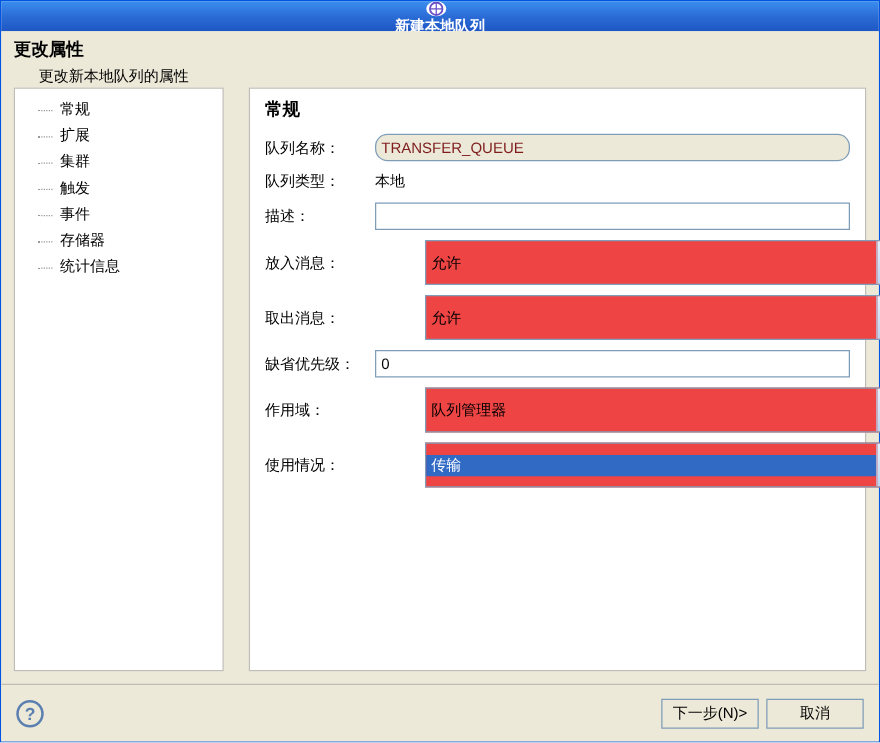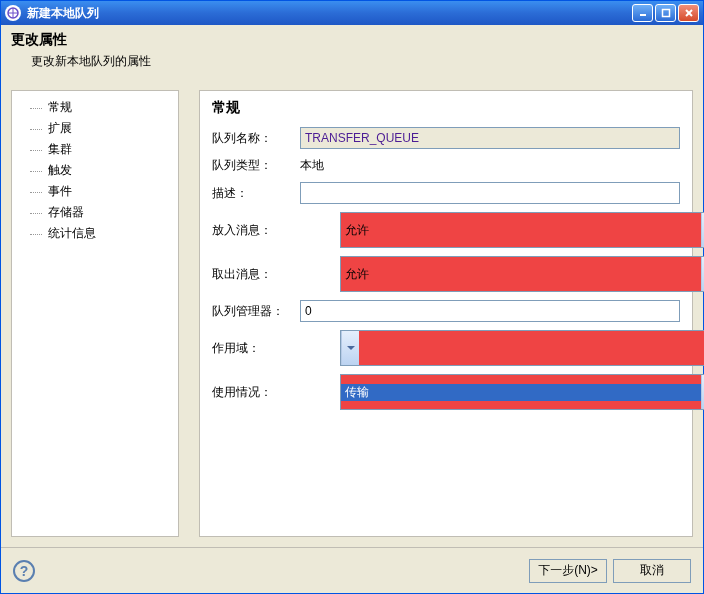--- a/index.html
+++ b/index.html
@@ -3,37 +3,37 @@
 <meta charset="utf-8">
 <style>
   * { box-sizing: border-box; font-family: "Microsoft YaHei", "SimSun", Tahoma, sans-serif; }
   body { margin: 0; background: #fff; }
   .window {
     width: 704px; height: 594px; border: 1px solid #0054E3; position: relative;
     display: flex; flex-direction: column; background: #ECE9D8;
   }
   .titlebar {
     height: 24px; background: linear-gradient(to bottom,#3a8ef0 0%,#2b6cd6 50%,#1e57c5 100%);
-    display: flex; align-items: center; color: #fff; font-size: 12px; padding: 0 4px;
+    display: flex; align-items: center; color: #fff; font-size: 12px; padding: 0 4px; flex-direction: column;
   }
   .title-icon {
     width: 16px; height: 16px; margin-right: 6px; border-radius: 50%; background:#fff;
     display:flex; align-items:center; justify-content:center;
   }
   .title-icon svg { width:12px; height:12px; }
   .title-text { flex: 1; font-weight: bold; }
   .window-controls { display: flex; gap: 2px; }
   .win-btn {
     width: 21px; height: 18px; border: 1px solid #fff; border-radius: 3px;
     background: linear-gradient(to bottom,#6fb0f7,#2b6cd6);
     display:flex; align-items:center; justify-content:center; color:#fff; font-size:11px; font-weight:bold;
   }
   .win-btn.close { background: linear-gradient(to bottom,#f08f7a,#d64b2b); }
   .body-area { flex: 1; background:#ECE9D8; display:flex; flex-direction:column; }
-  .header-block { padding: 6px 10px 20px 10px; }
+  .header-block { padding: 6px 10px 0 10px; }
   .header-title { font-size: 14px; font-weight: bold; margin-bottom: 4px; }
   .header-sub { font-size: 12px; margin-left: 20px; }
   .main-row { flex:1; padding: 0 10px 10px 10px; display:flex; gap:20px; }
   .sidebar {
     width: 168px; border:1px solid #c0bdb4; background:#fff; padding:6px 0; font-size:12px;
   }
   .tree-item { padding: 2px 0 2px 36px; position:relative; cursor:default; }
   .tree-item.selected { }
   .tree-item::before {
     content:""; position:absolute; left:18px; top:50%; width:12px; border-top:1px dotted #999;
@@ -42,21 +42,21 @@
     flex:1; border:1px solid #c0bdb4; background:#fff; padding:8px 12px 12px 12px;
   }
   .section-title { font-size:14px; font-weight:bold; margin-bottom:10px; }
   .form-row { display:flex; align-items:center; margin-bottom:8px; font-size:12px; }
   .form-label { width:88px; white-space:nowrap;font-family:Liberation Mono, monospace; }
   .form-field { flex:1; }
   input.text, input.readonly {
     width:100%; height:22px; font-size:12px; padding:2px 4px;
     border:1px solid #7F9DB9; background:#fff;
   }
-  input.readonly { background:#ECE9D8; color:#4c1d95; }
+  input.readonly { background:#ECE9D8; color:#7f1d1d;border-radius:10px; }
   span.static { font-size:12px; }
   .combo {
     width:100%; height:36px; border:1px solid #7F9DB9; background:#ef4444;
     display:flex; align-items:center; position:relative;margin-left:40px;
   }
   .combo .combo-value { flex:1; padding:0 4px; font-size:12px; }
   .combo.selected .combo-value { background:#316AC5; color:#fff; }
   .combo .combo-btn {
     width:18px; height:100%; border-left:1px solid #b5cae6; background:linear-gradient(to bottom,#e5effc,#bcd3f1);
     display:flex; align-items:center; justify-content:center;
@@ -168,29 +168,30 @@
               <div class="combo-btn">
                   <svg viewBox="0 0 8 8">
                     <polygon points="0,2 8,2 4,6" fill="#4a6a9d"></polygon>
                   </svg>
                 </div>
             </div>
           </div>
         </div>
 
         <div class="form-row">
-          <div class="form-label">队列管理器：</div>
+          <div class="form-label">缺省优先级：</div>
           <div class="form-field"><input class="text" value="0" style=""></div>
         </div>
 
 
         <div class="form-row">
           <div class="form-label">作用域：</div>
           <div class="form-field">
             <div class="combo">
+              <div class="combo-value">队列管理器</div>
               <div class="combo-btn">
                   <svg viewBox="0 0 8 8">
                     <polygon points="0,2 8,2 4,6" fill="#4a6a9d"></polygon>
                   </svg>
                 </div>
             </div>
           </div>
         </div>
 
         <div class="form-row">

